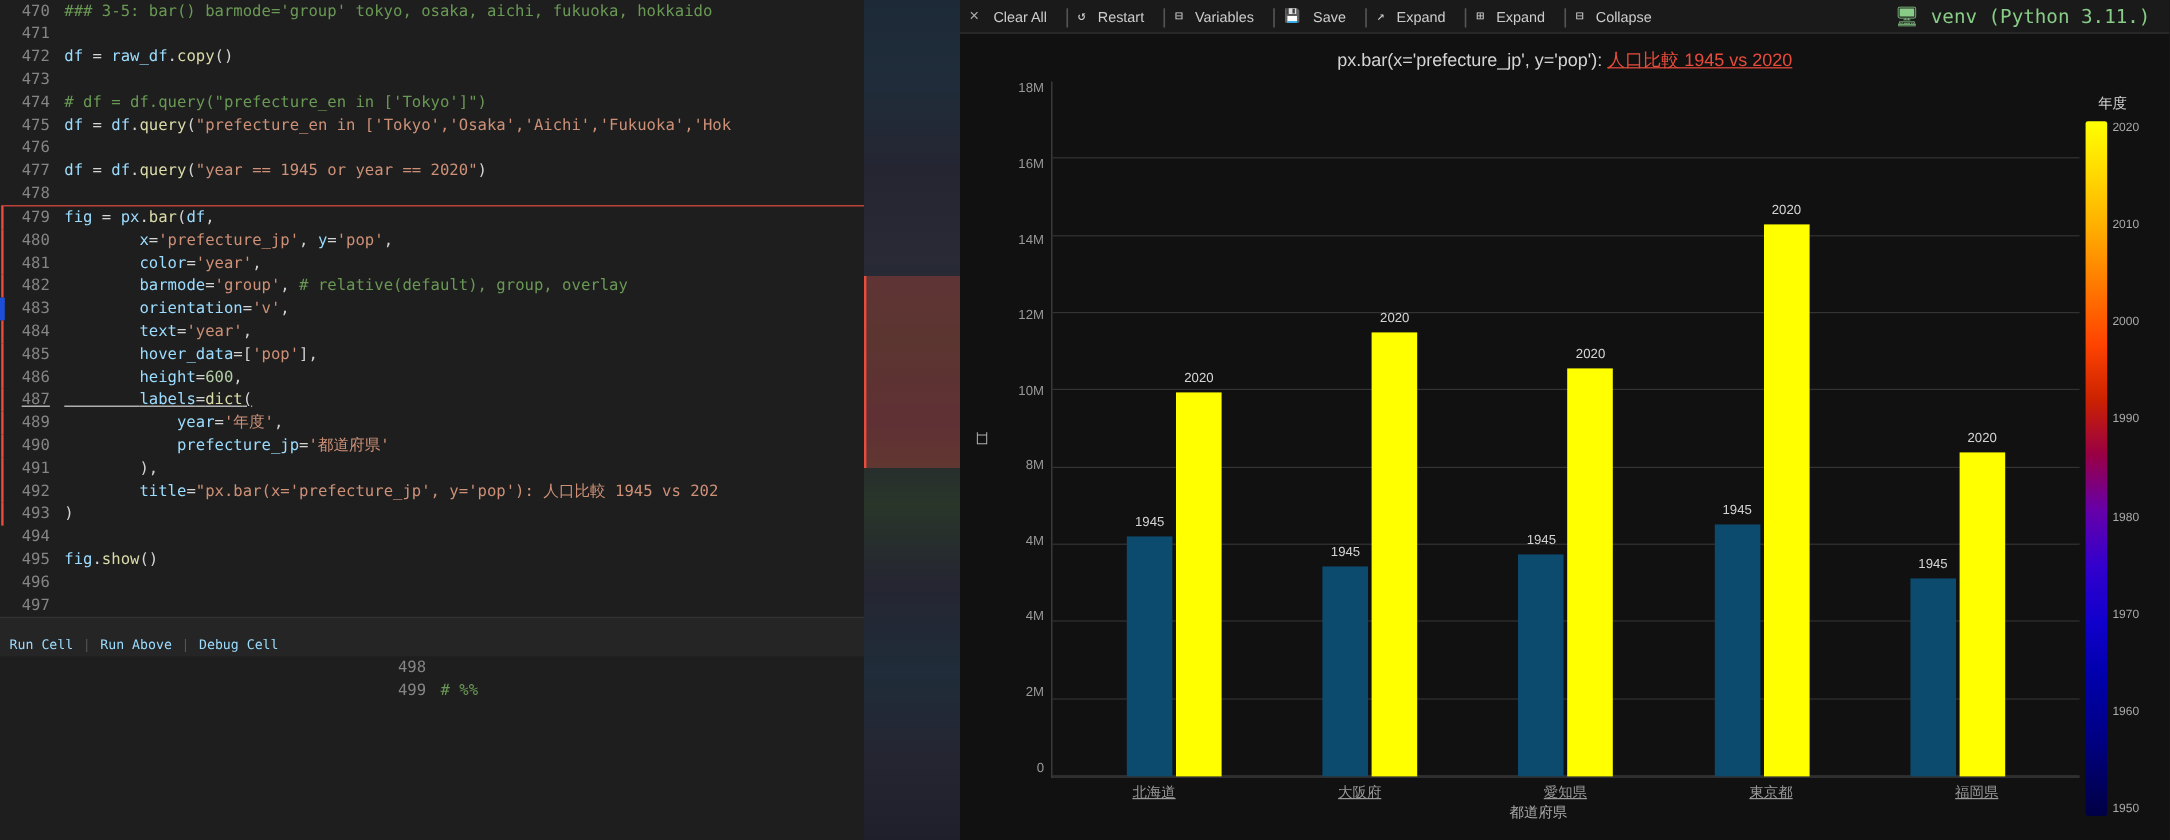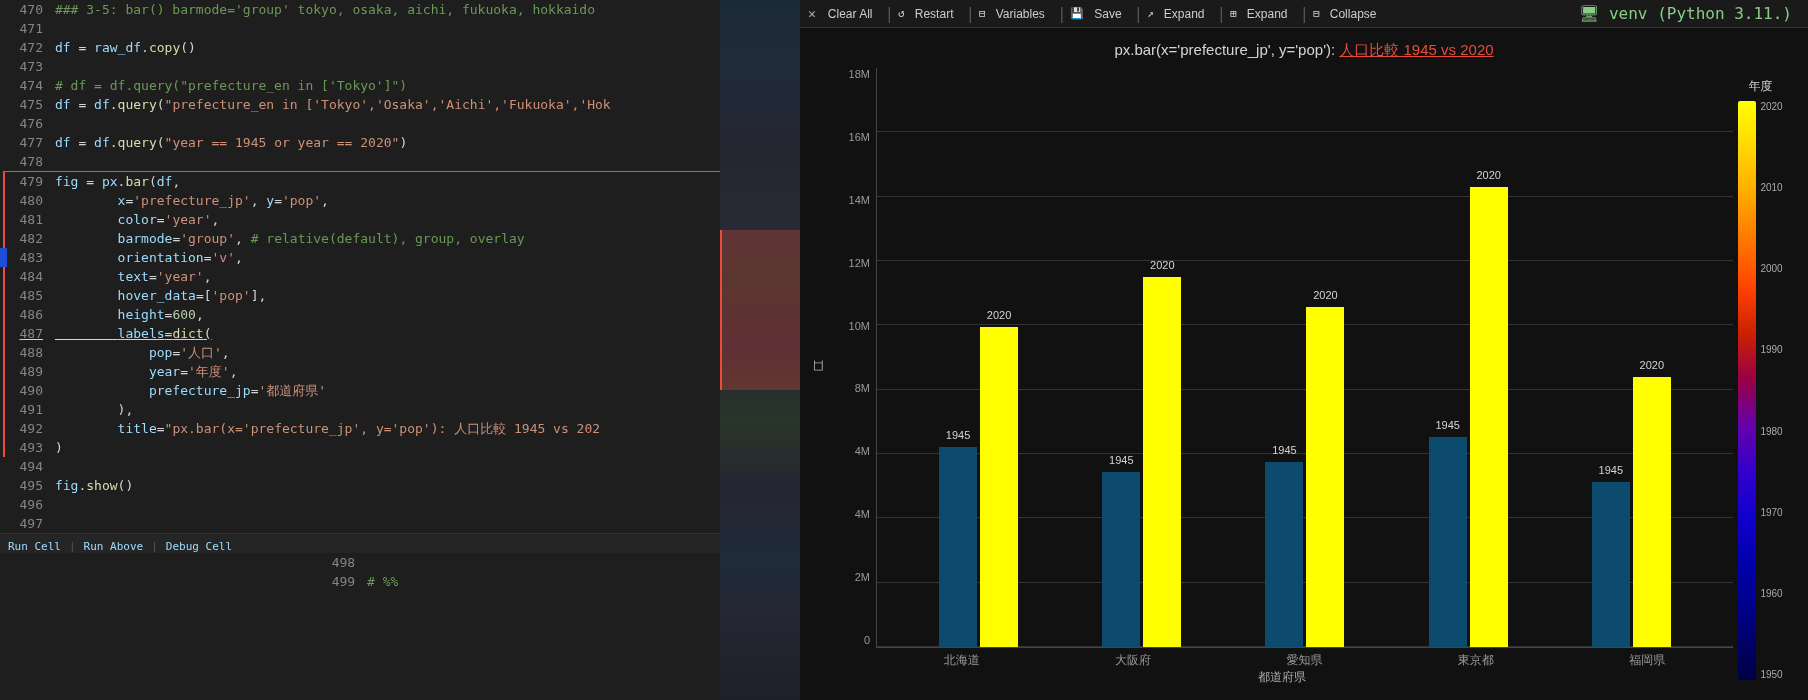--- a/index.html
+++ b/index.html
@@ -266,20 +266,21 @@
       display: flex;
       justify-content: space-around;
       padding: 4px 0 0 45px;
     }
 
     .x-tick {
       color: #999;
       font-size: 12px;
       font-family: sans-serif;
       text-align: right;
+      text-decoration: underline;
     }
 
     .x-label-area {
       text-align: center;
       padding-bottom: 4px;
       color: #aaa;
       font-size: 12px;
       font-family: sans-serif;
     }
 
@@ -335,22 +336,22 @@
       display: flex;
       align-items: stretch;
       flex: 1;
     }
 
     
     .cell-run-bar {
       height: 20px;
       background: #252526;
       display: flex;
-      align-items: flex-end;
-      padding: 0 8px;
+      align-items: flex-start;
+      padding: 16px 8px;
       font-size: 11px;
       color: #888;
       gap: 8px;
       border-top: 1px solid #333;
     }
 
     .run-link {
       color: #9cdcfe;
       cursor: pointer;
       text-decoration: none;
@@ -410,43 +411,39 @@
           <td class="line-code">        <span class="param">x</span>=<span class="str">'prefecture_jp'</span>, <span class="param">y</span>=<span class="str">'pop'</span>,</td>
         </tr>
         <tr style="background:#1e1e1e; border-left: 2px solid #e74c3c;">
           <td class="line-num">481</td>
           <td class="line-code">        <span class="param">color</span>=<span class="str">'year'</span>,</td>
         </tr>
         <tr style="background:#1e1e1e; border-left: 2px solid #e74c3c;">
           <td class="line-num">482</td>
           <td class="line-code">        <span class="param">barmode</span>=<span class="str">'group'</span>, <span class="cmt"># relative(default), group, overlay</span></td>
         </tr>
-        <tr style="background:#1e1e1e; border-left: 7px solid #1d4ed8;">
+        <tr style="background:#1e1e1e; border-left: 4px solid #1d4ed8;">
           <td class="line-num">483</td>
           <td class="line-code">        <span class="param">orientation</span>=<span class="str">'v'</span>,</td>
         </tr>
         <tr style="background:#1e1e1e; border-left: 2px solid #e74c3c;">
           <td class="line-num">484</td>
           <td class="line-code">        <span class="param">text</span>=<span class="str">'year'</span>,</td>
         </tr>
         <tr style="background:#1e1e1e; border-left: 2px solid #e74c3c;">
           <td class="line-num">485</td>
           <td class="line-code">        <span class="param">hover_data</span>=[<span class="str">'pop'</span>],</td>
         </tr>
         <tr style="background:#1e1e1e; border-left: 2px solid #e74c3c;">
           <td class="line-num">486</td>
           <td class="line-code">        <span class="param">height</span>=<span class="num">600</span>,</td>
         </tr>
         <tr style="background:#1e1e1e; border-left: 2px solid #e74c3c; text-decoration: underline;">
           <td class="line-num">487</td>
           <td class="line-code">        <span class="param">labels</span>=<span class="fn">dict</span>(</td>
-        </tr>
-        <tr style="background:#1e1e1e; border-left: 2px solid #e74c3c;">
-          <td class="line-num">488</td>
-          <td class="line-code">            <span class="param">pop</span>=<span class="str">'人口'</span>,</td>
         </tr>
         <tr style="background:#1e1e1e; border-left: 2px solid #e74c3c;">
           <td class="line-num">489</td>
           <td class="line-code">            <span class="param">year</span>=<span class="str">'年度'</span>,</td>
         </tr>
         <tr style="background:#1e1e1e; border-left: 2px solid #e74c3c;">
           <td class="line-num">490</td>
           <td class="line-code">            <span class="param">prefecture_jp</span>=<span class="str">'都道府県'</span></td>
         </tr>
         <tr style="background:#1e1e1e; border-left: 2px solid #e74c3c;">

